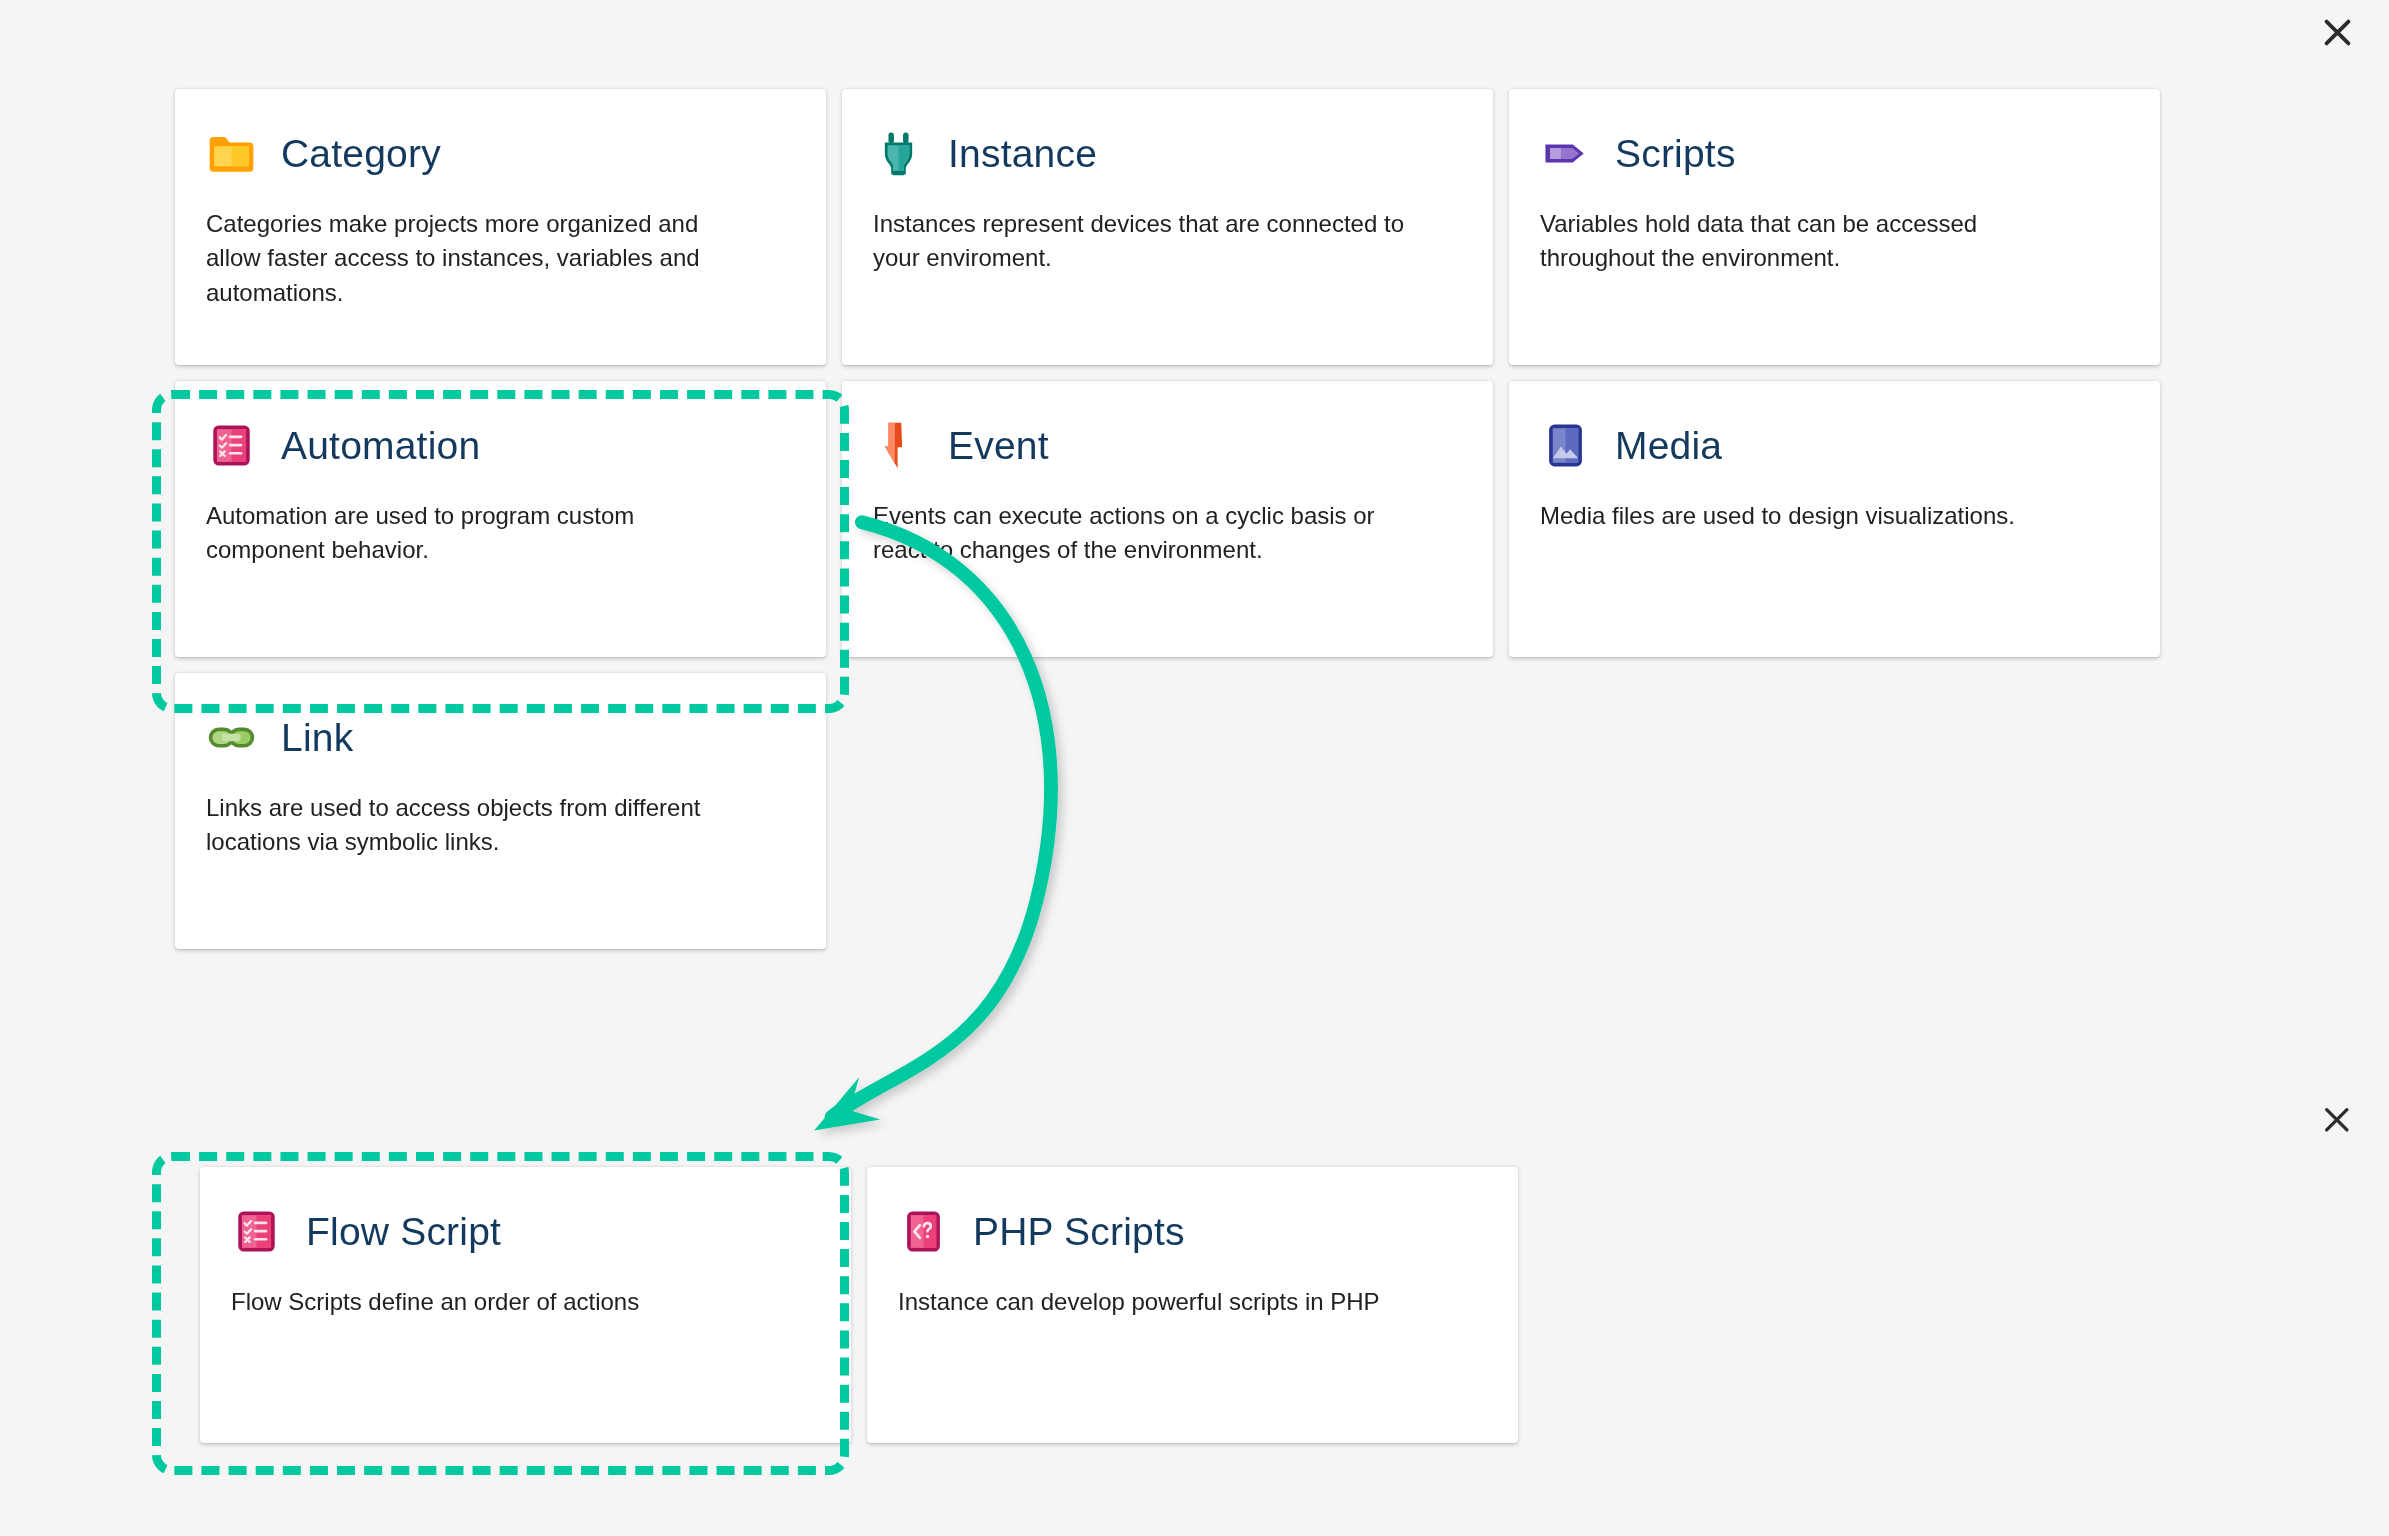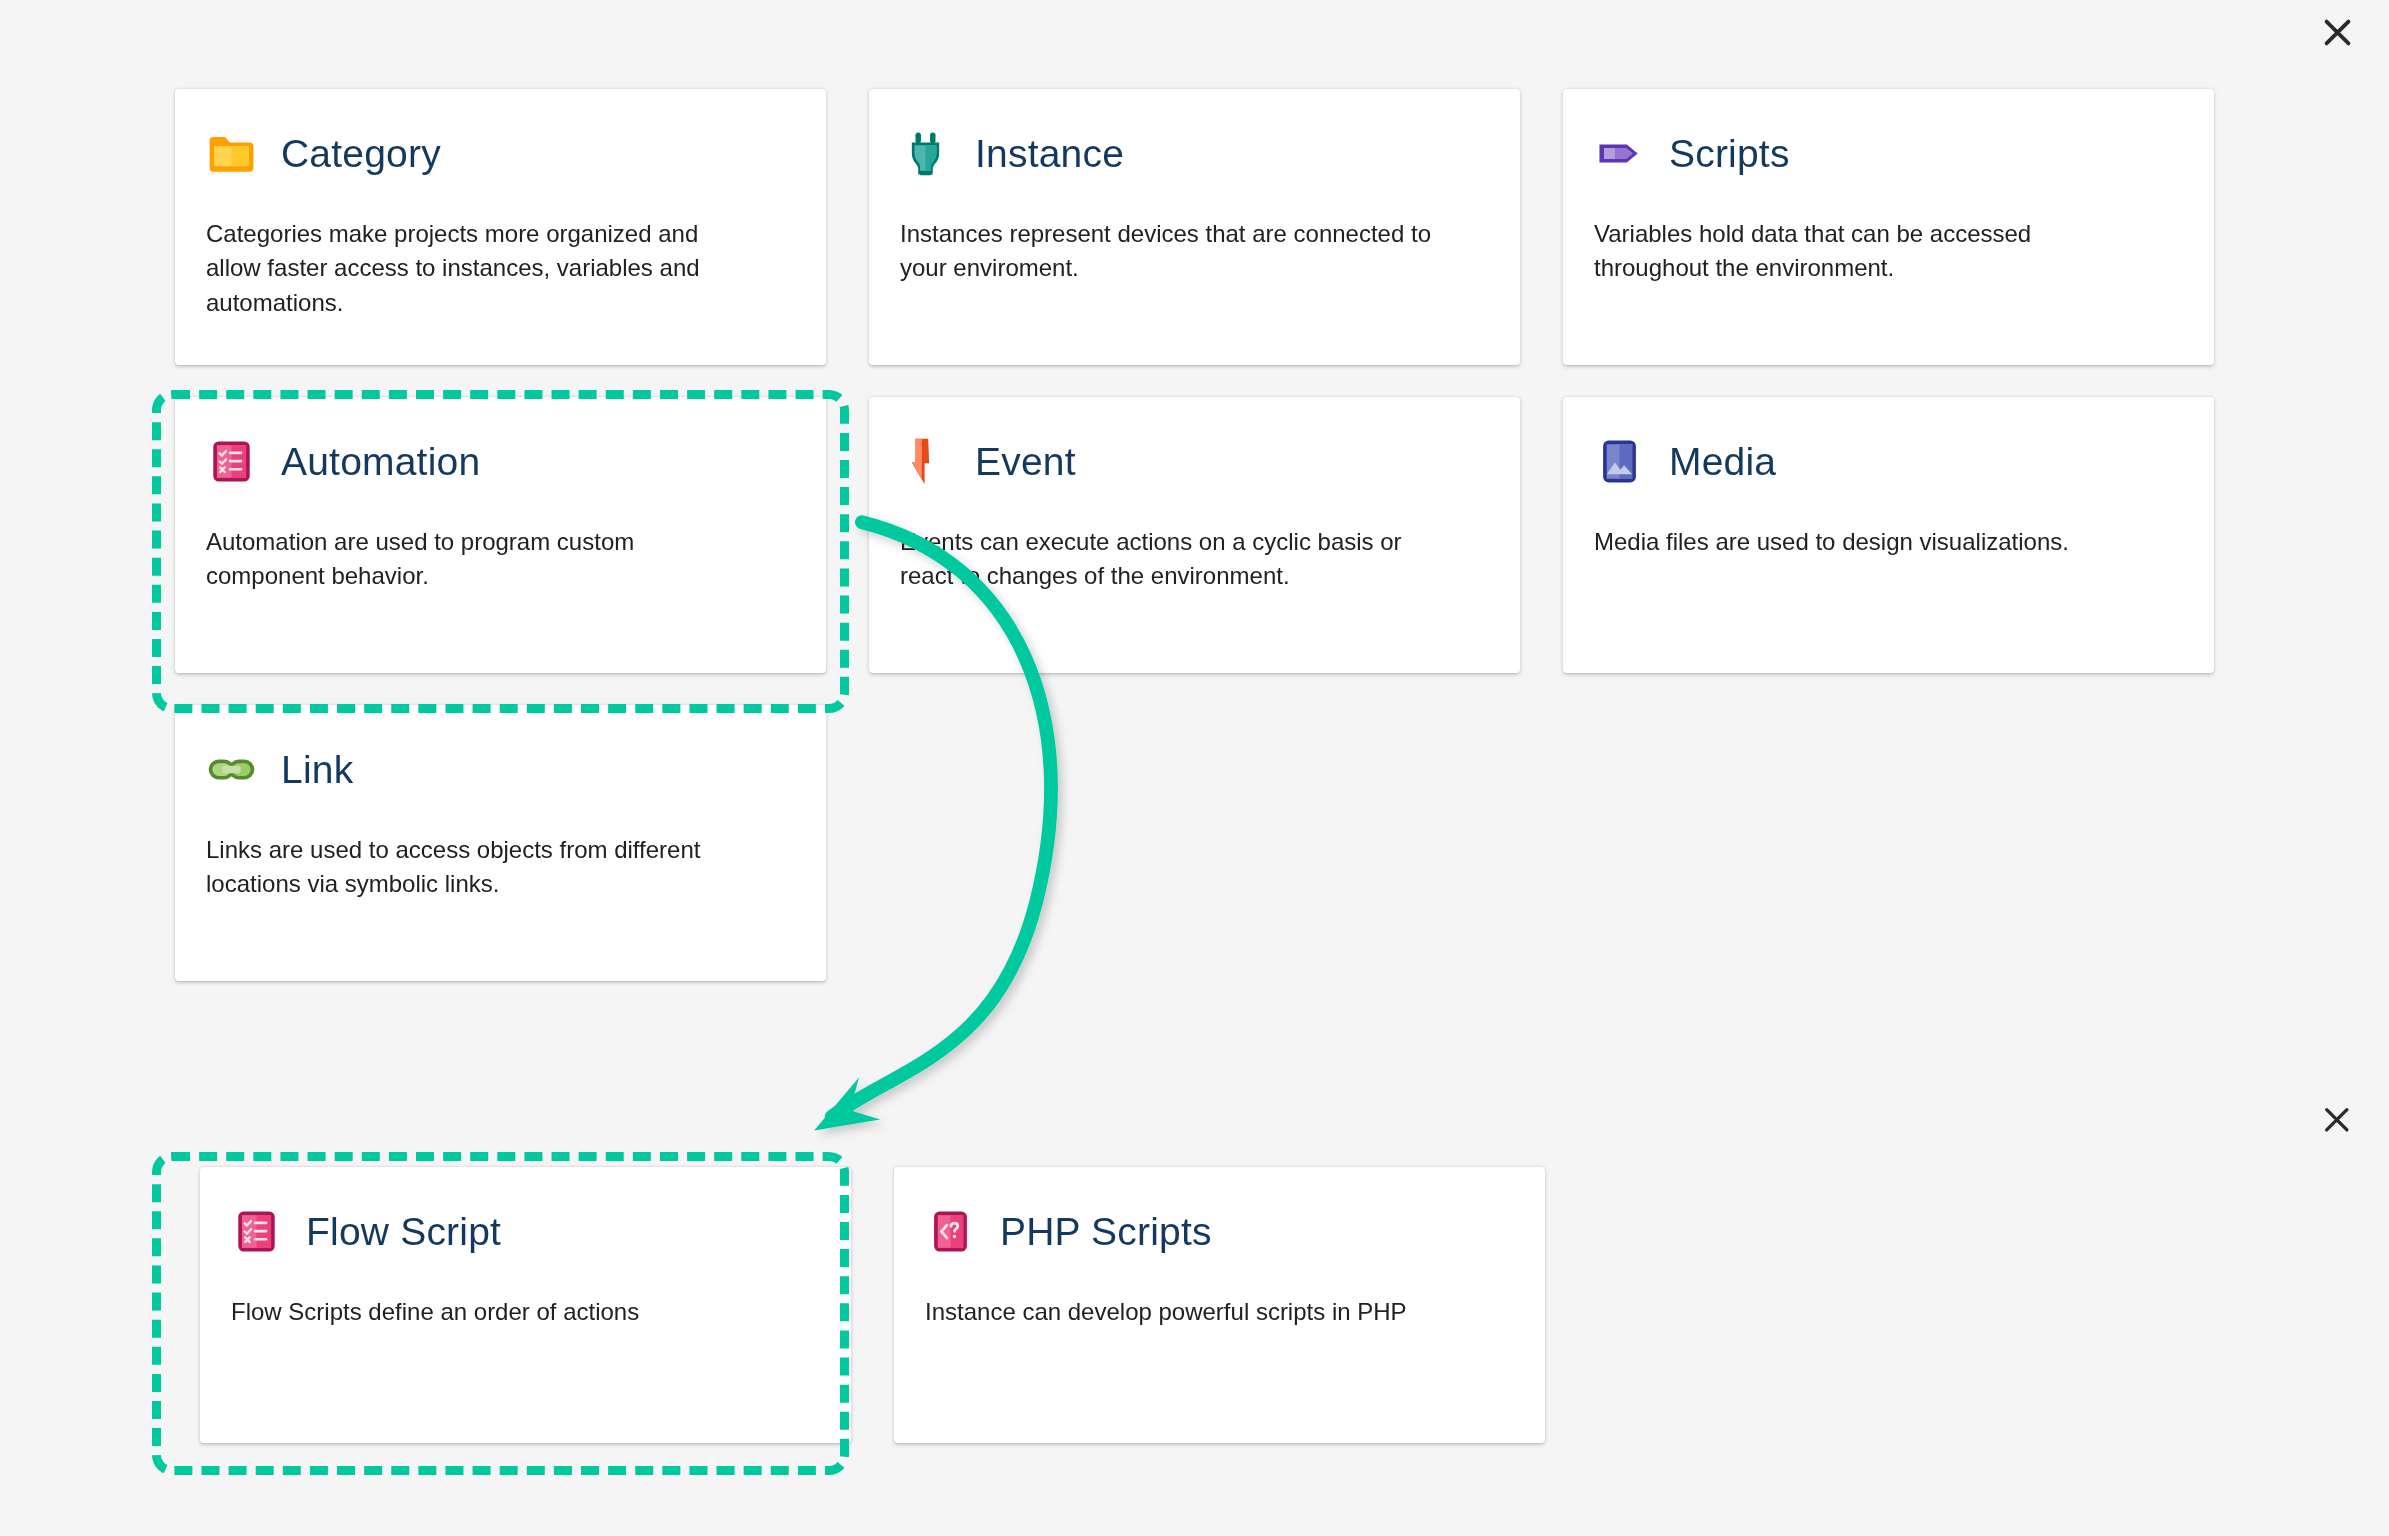--- a/index.html
+++ b/index.html
@@ -27,20 +27,21 @@
   }
   .close-btn svg { display: block; }
 
   
   .grid {
     position: absolute;
     display: grid;
     grid-template-columns: repeat(3, 651px);
     column-gap: 43px;
     row-gap: 32px;
+    gap: 16px;
   }
   #grid-top  { left: 175px; top: 89px; }
   #grid-bottom { left: 175px; top: 1167px; grid-template-columns: repeat(3, 651px); padding-left: 25px; }
 
   .card {
     position: relative;
     background: #ffffff;
     border-radius: 3.7px;
     box-shadow: 0 1.8px 4.6px rgba(0,0,0,.16), 0 0.9px 1.8px rgba(0,0,0,.10);
     padding: 27.6px 31px 31px 31px;
@@ -64,21 +65,21 @@
   }
   .card-icon svg { display:block; }
   .card-title {
     font-size: 39px;
     color: #133a5e;
     font-weight: 400;
     letter-spacing: 0.2px;
     white-space: nowrap;
   }
   .card-desc {
-    margin-top: 26px;
+    margin-top: 16px;
     font-size: 24px;
     line-height: 1.45;
     color: #212121;
     max-width: 551px;
   }
 
   
   .ring {
     position: absolute;
     border: 9.2px dashed #00c9a0;

